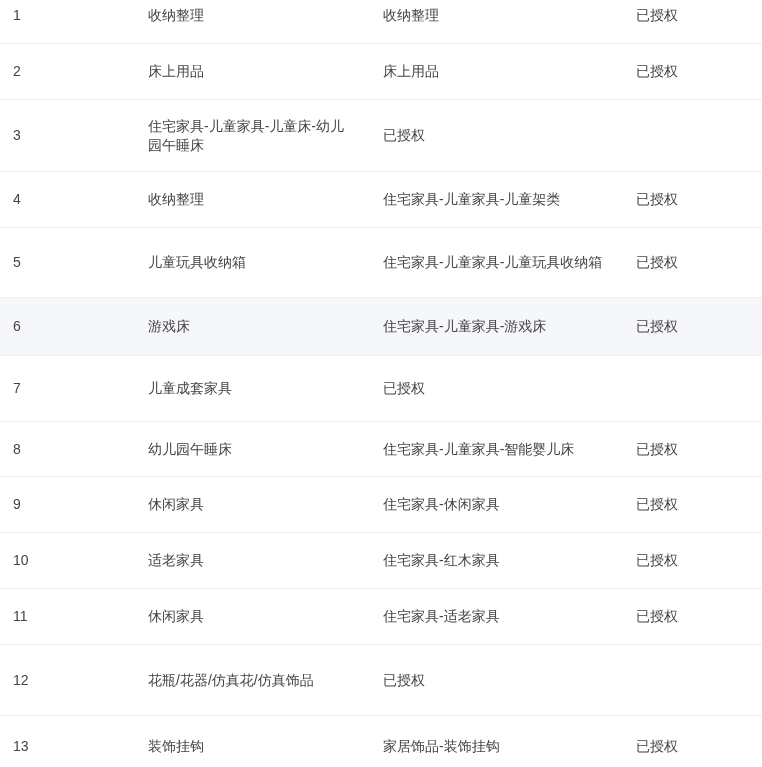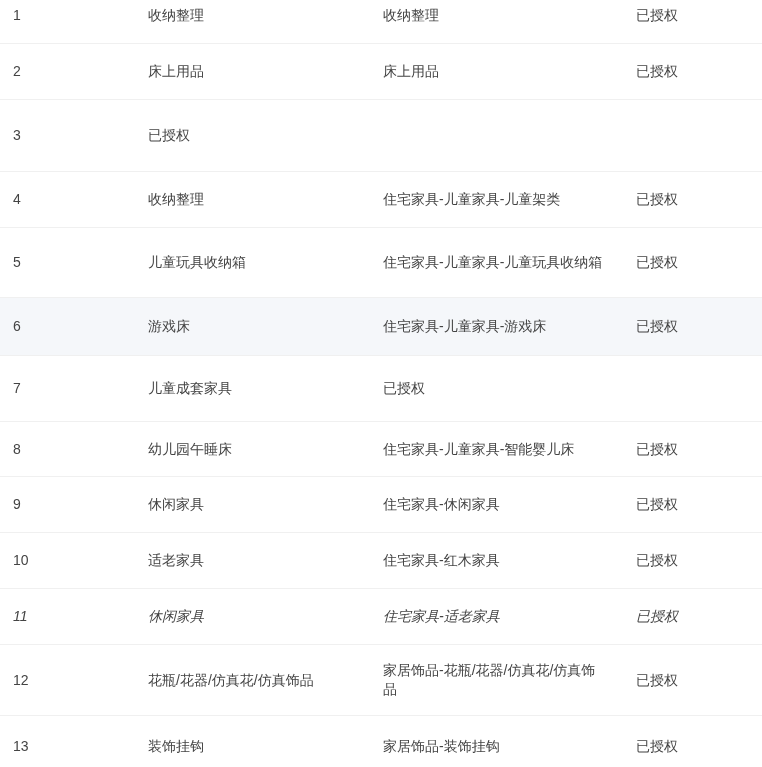--- a/index.html
+++ b/index.html
@@ -70,20 +70,23 @@
     </div>
     <div class="cell cell-status">
       <span>已授权</span>
     </div>
   </div>
 
   <div class="table-row" style="height: 72px;">
     <div class="cell cell-index">
       <span>3</span>
     </div>
+    <div class="cell cell-path">
+      <span>住宅家具-儿童家具-儿童床-幼儿园午睡床</span>
+    </div>
     <div class="cell cell-status">
       <span>已授权</span>
     </div>
   </div>
 
   <div class="table-row" style="height: 56px;">
     <div class="cell cell-index">
       <span>4</span>
     </div>
     <div class="cell cell-name">
@@ -177,44 +180,41 @@
       <span>适老家具</span>
     </div>
     <div class="cell cell-path">
       <span>住宅家具-红木家具</span>
     </div>
     <div class="cell cell-status">
       <span>已授权</span>
     </div>
   </div>
 
-  <div class="table-row" style="height: 56px; font-style: italic;">
+  <div class="table-row" style="height: 56px;">
     <div class="cell cell-index">
       <span>11</span>
     </div>
     <div class="cell cell-name">
       <span>休闲家具</span>
     </div>
     <div class="cell cell-path">
       <span>住宅家具-适老家具</span>
     </div>
     <div class="cell cell-status">
       <span>已授权</span>
     </div>
   </div>
 
   <div class="table-row" style="height: 71px;">
     <div class="cell cell-index">
       <span>12</span>
     </div>
     <div class="cell cell-name">
       <span>花瓶/花器/仿真花/仿真饰品</span>
-    </div>
-    <div class="cell cell-path">
-      <span>家居饰品-花瓶/花器/仿真花/仿真饰品</span>
     </div>
     <div class="cell cell-status">
       <span>已授权</span>
     </div>
   </div>
 
   <div class="table-row" style="height: 62px;">
     <div class="cell cell-index">
       <span>13</span>
     </div>

